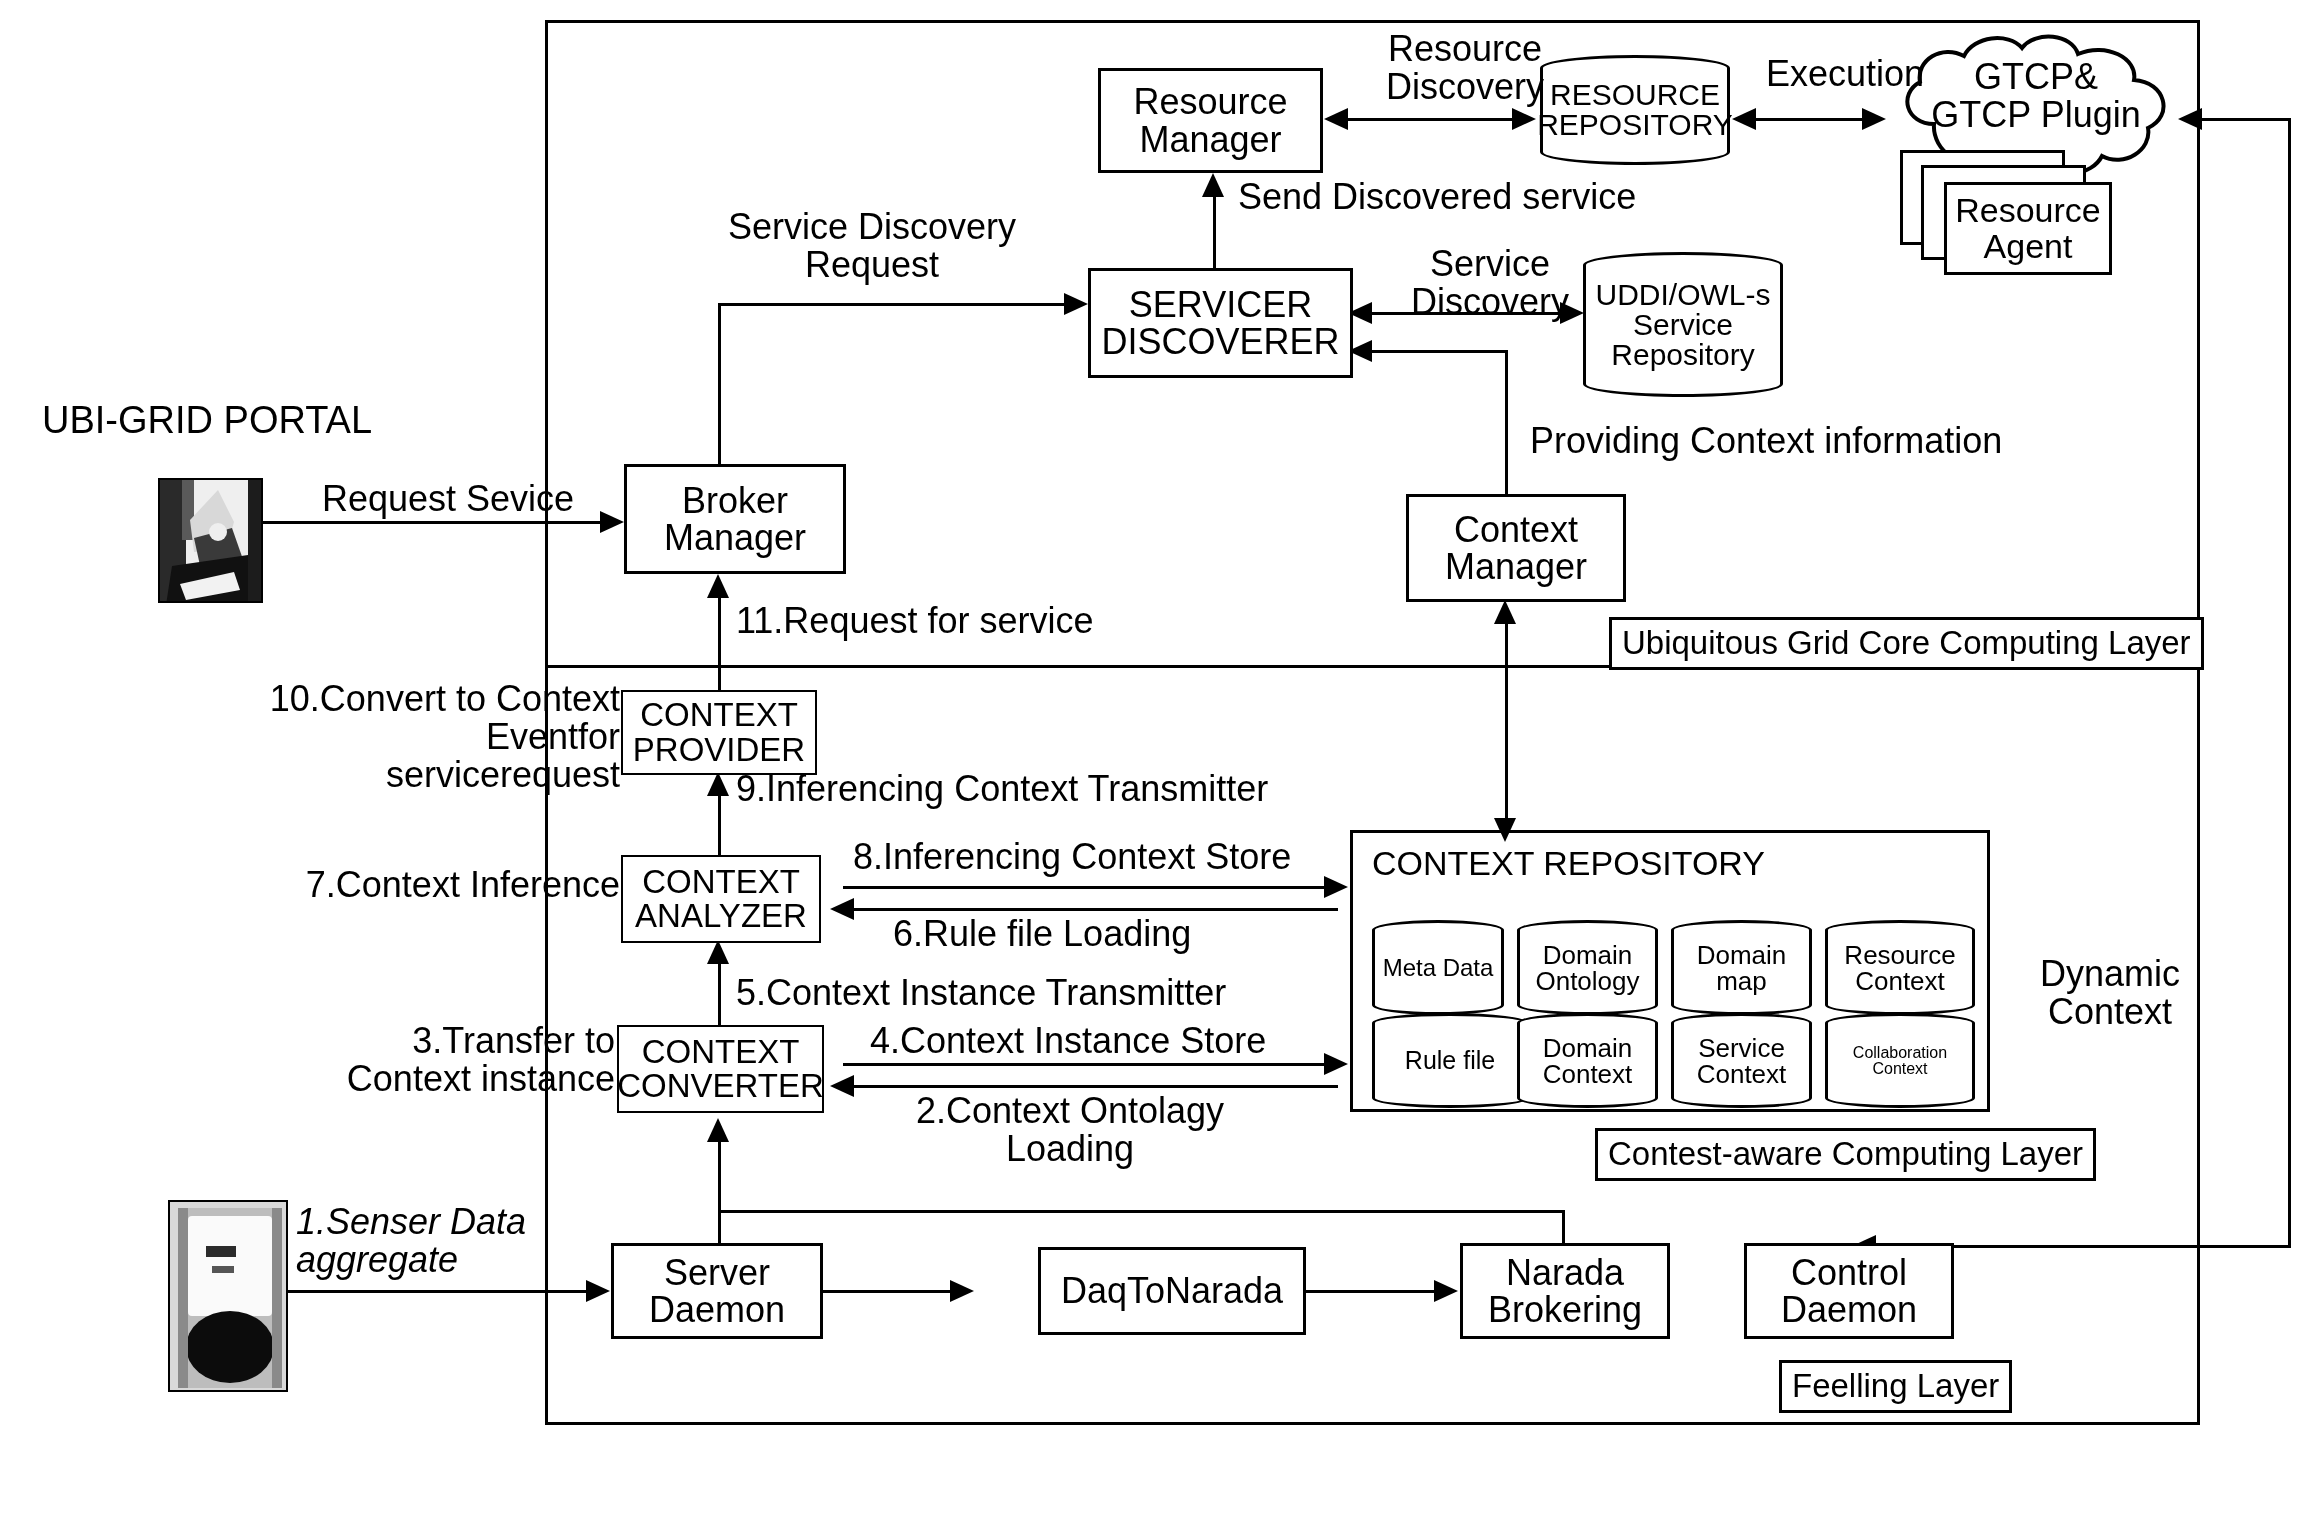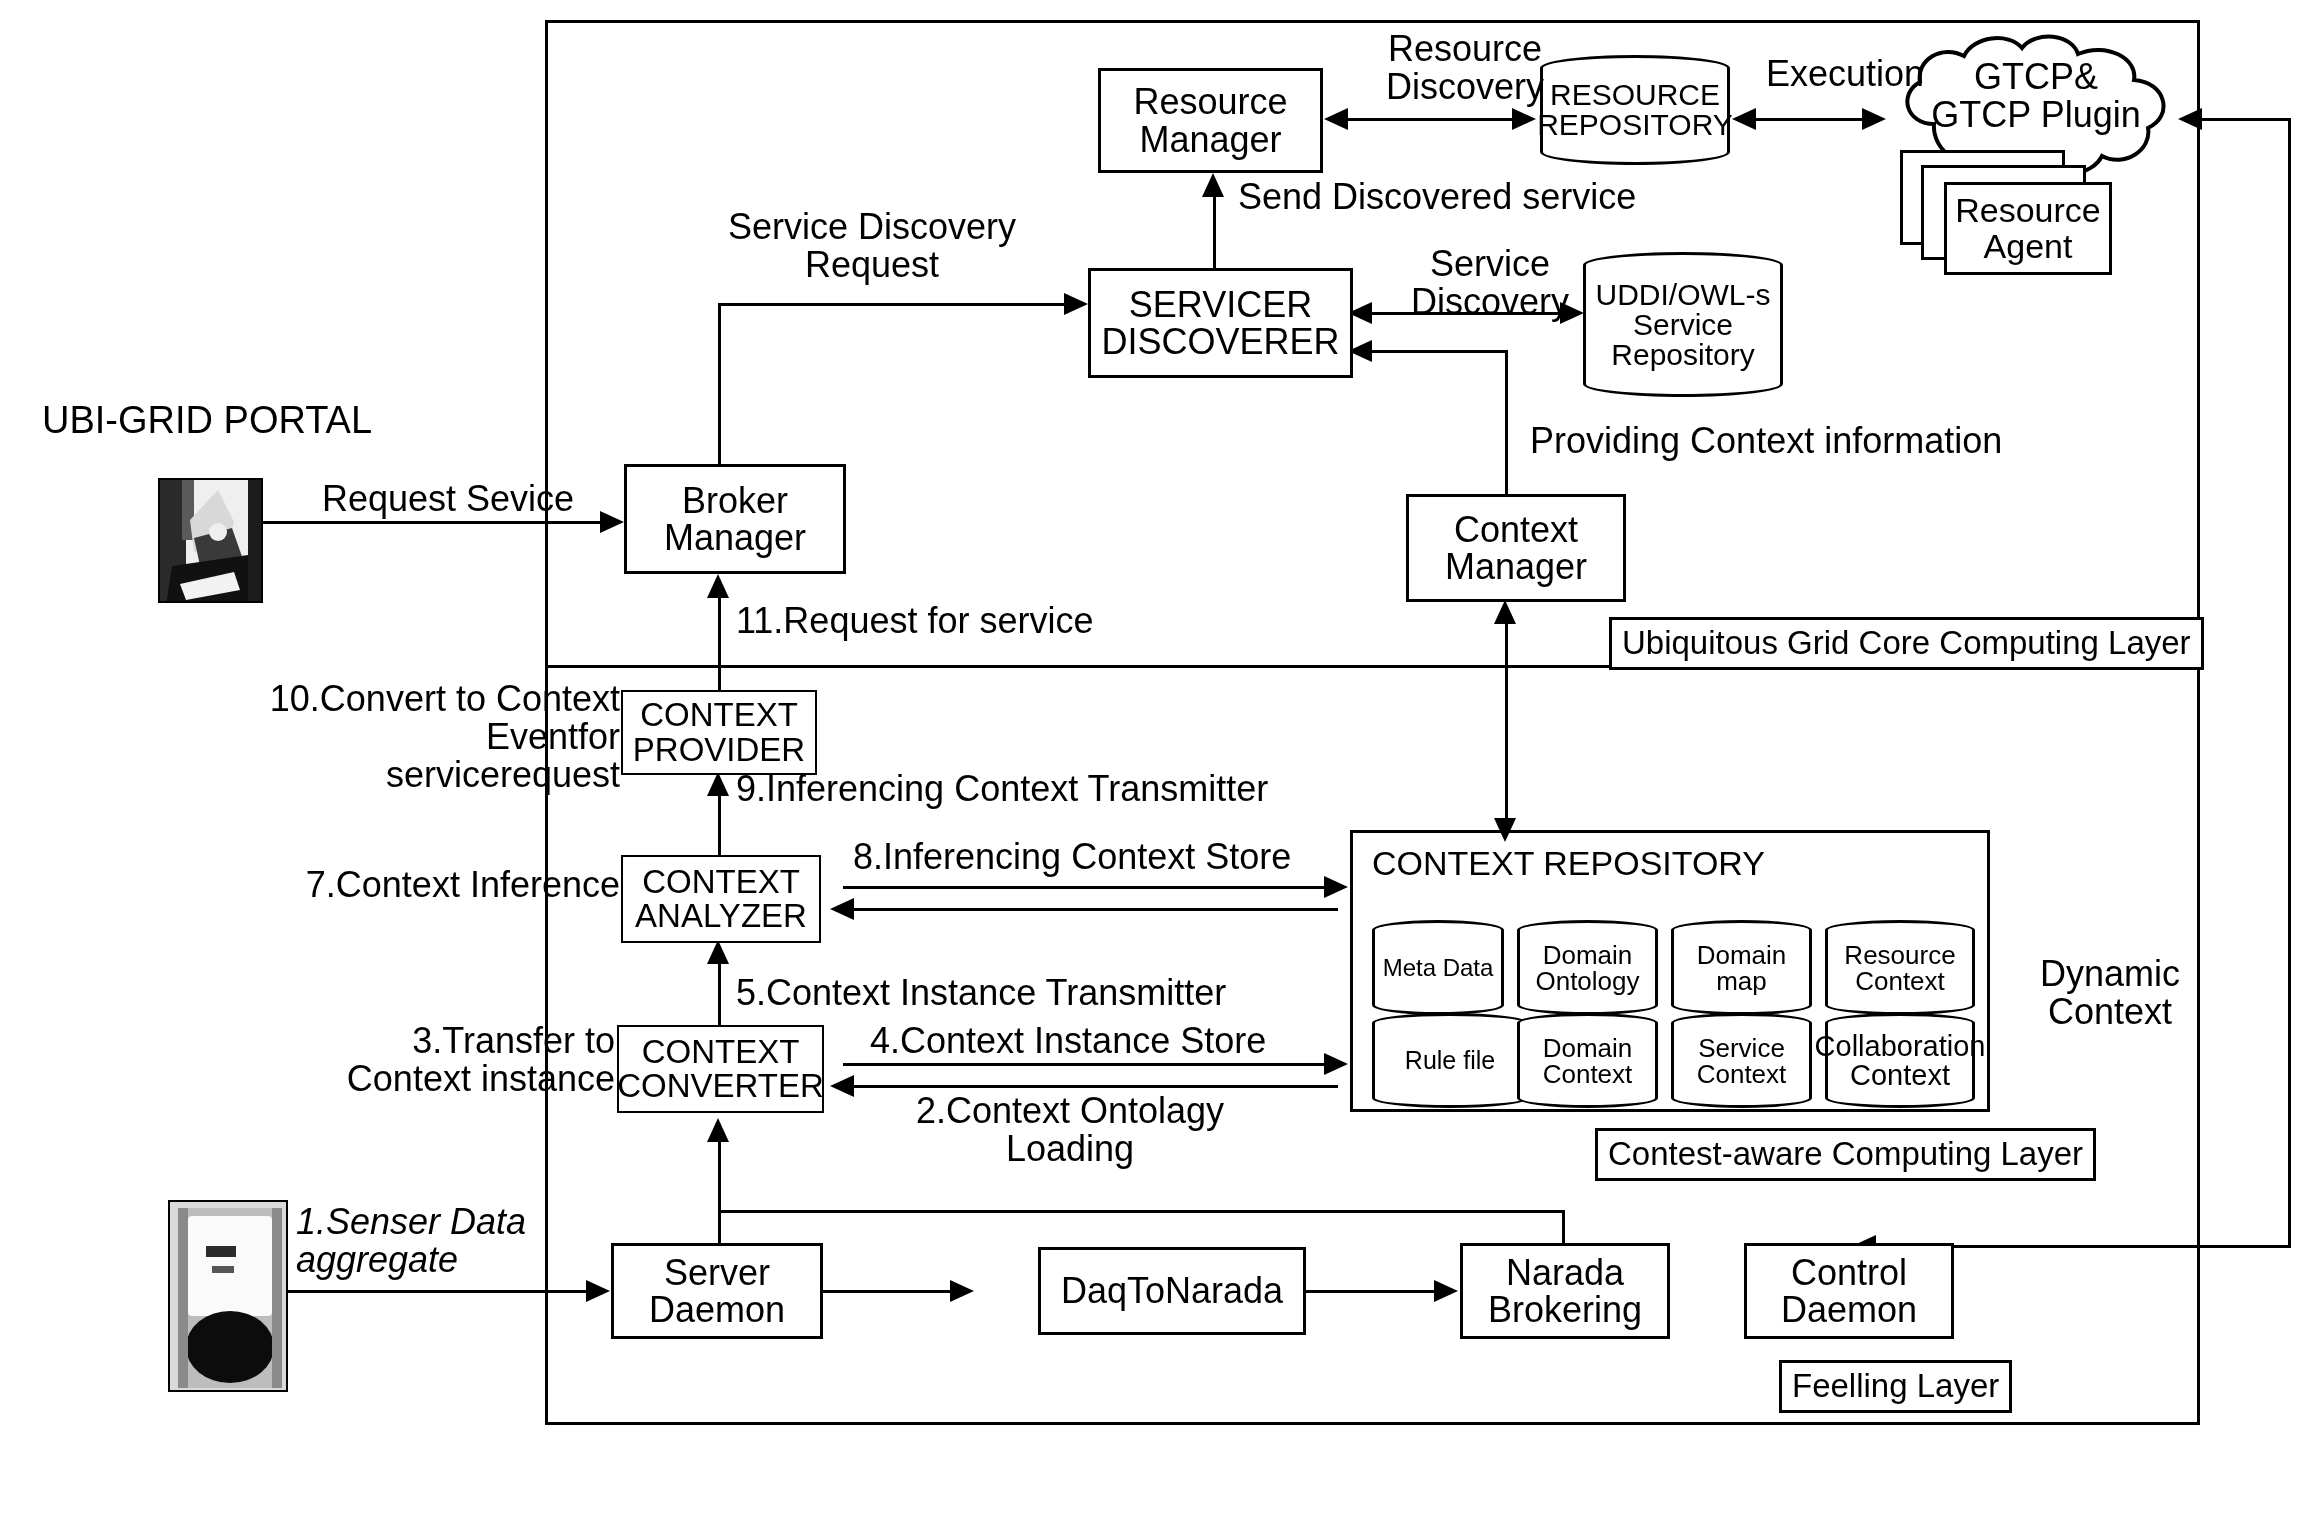--- a/index.html
+++ b/index.html
@@ -299,20 +299,21 @@
   <div class="label rgt" style="left:200px; top:866px; width:420px;">7.Context Inference</div>
 
   <div class="node thin" style="left:621px; top:855px; width:200px; height:88px; font-size:33px;">CONTEXT
 ANALYZER</div>
 
   <div class="label" style="left:853px; top:838px; width:620px;">8.Inferencing Context Store</div>
   <div class="hline" style="left:843px; top:886px; width:495px;"></div>
   <div class="arrow ar-r" style="left:1324px; top:876px;"></div>
   <div class="hline" style="left:843px; top:908px; width:495px;"></div>
   <div class="arrow ar-l" style="left:830px; top:898px;"></div>
+  <div class="label" style="left:893px; top:915px; width:560px;">6.Rule file Loading</div>
 
   <div class="vline" style="left:718px; top:960px; height:65px;"></div>
   <div class="arrow ar-u" style="left:707px; top:940px;"></div>
   <div class="label" style="left:736px; top:958px; width:620px;margin-top:16px;">5.Context Instance Transmitter</div>
 
   <div class="label rgt" style="left:185px; top:1022px; width:430px;">3.Transfer to
 Context instance</div>
 
   <div class="node thin" style="left:617px; top:1025px; width:207px; height:88px; font-size:33px;">CONTEXT
 CONVERTER</div>
@@ -376,21 +377,21 @@
     <div class="top"></div>
     <div class="body"></div>
     <div class="bot"></div>
     <div class="txt" style="font-size:26px;">Service
 Context</div>
   </div>
   <div class="cyl small" style="left:1825px; top:1013px; width:150px; height:95px;">
     <div class="top"></div>
     <div class="body"></div>
     <div class="bot"></div>
-    <div class="txt" style="font-size:29px;">Collaboration
+    <div class="txt" style="font-size:16px;">Collaboration
 Context</div>
   </div>
 
   <div class="label ctr" style="left:2000px; top:955px; width:220px;">Dynamic
 Context</div>
 
   <div class="boxlabel" style="left:1595px; top:1128px;">Contest-aware Computing Layer</div>
 
   <div class="photo" style="left:168px; top:1200px; width:120px; height:192px;">
     <svg class="noise" width="120" height="192" viewBox="0 0 120 192" preserveAspectRatio="none" aria-hidden="true">

